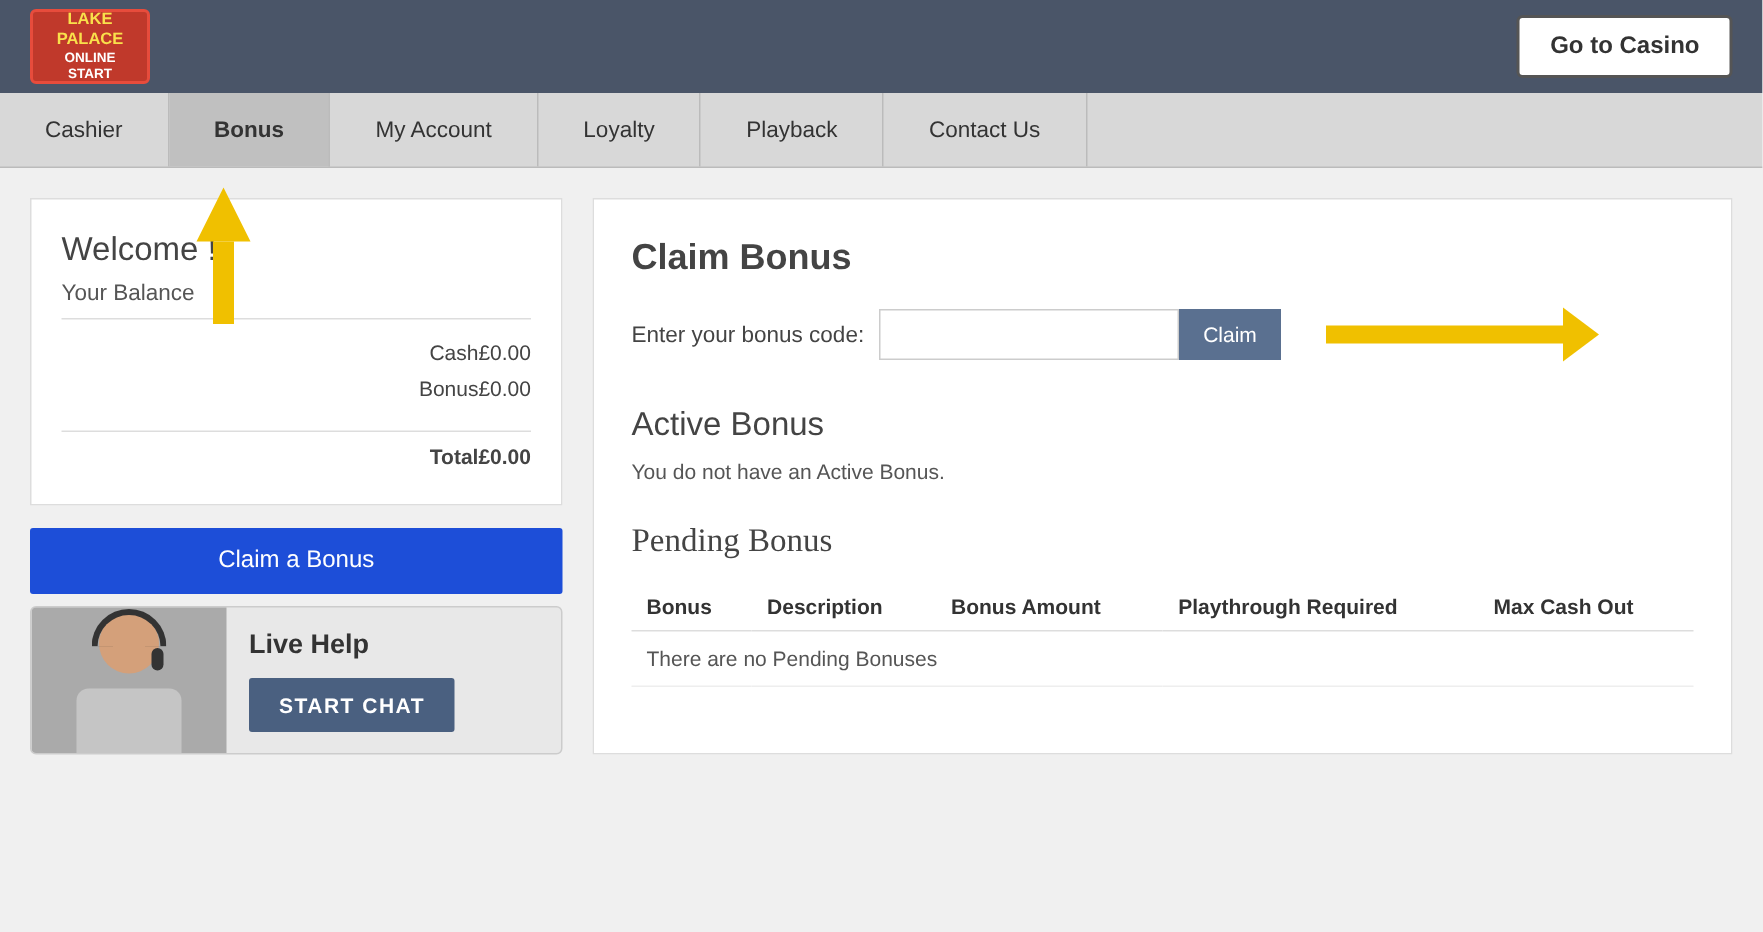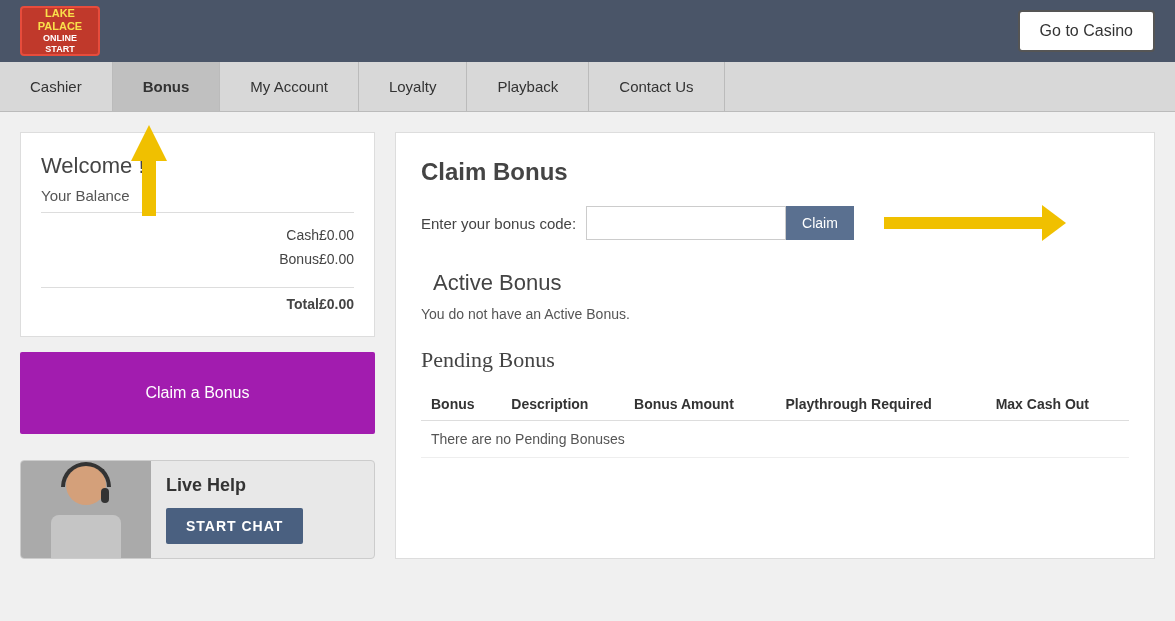--- a/index.html
+++ b/index.html
@@ -34,21 +34,21 @@
       text-align: center;
       line-height: 1.2;
     }
     .logo-box .logo-top { font-size: 11px; color: #f9e04b; }
     .go-casino-btn {
       background: white;
       border: 2px solid #555;
       border-radius: 4px;
       padding: 10px 20px;
       font-size: 16px;
-      font-weight: normal;
+      font-weight: bold;
       color: #333;
       cursor: pointer;
     }
 
     
     .nav {
       background: #d8d8d8;
       display: flex;
       align-items: center;
       height: 50px;
@@ -105,29 +105,29 @@
       color: #444;
     }
     .balance-row.total {
       border-top: 1px solid #ddd;
       margin-top: 16px;
       padding-top: 8px;
       font-weight: bold;
     }
 
     .claim-bonus-btn {
-      background: #a21caf;
+      background: #1d4ed8;
       color: white;
       border: none;
       width: 100%;
-      padding: 32px;
+      padding: 13px;
       font-size: 16px;
       cursor: pointer;
       border-radius: 2px;
-      margin-bottom: 26px;
+      margin-bottom: 8px;
     }
 
     
     .live-help-box {
       background: #e8e8e8;
       border: 1px solid #ccc;
       border-radius: 4px;
       overflow: hidden;
       display: flex;
       align-items: center;
@@ -241,21 +241,20 @@
       padding: 9px 16px;
       font-size: 14px;
       cursor: pointer;
     }
 
     .active-bonus-title {
       font-size: 22px;
       color: #444;
       font-weight: normal;
       margin-bottom: 10px;
-      margin-left: 12px;
     }
     .no-active-bonus {
       font-size: 14px;
       color: #555;
       margin-bottom: 25px;
     }
     .pending-bonus-title {
       font-size: 22px;
       color: #444;
       font-weight: normal;

